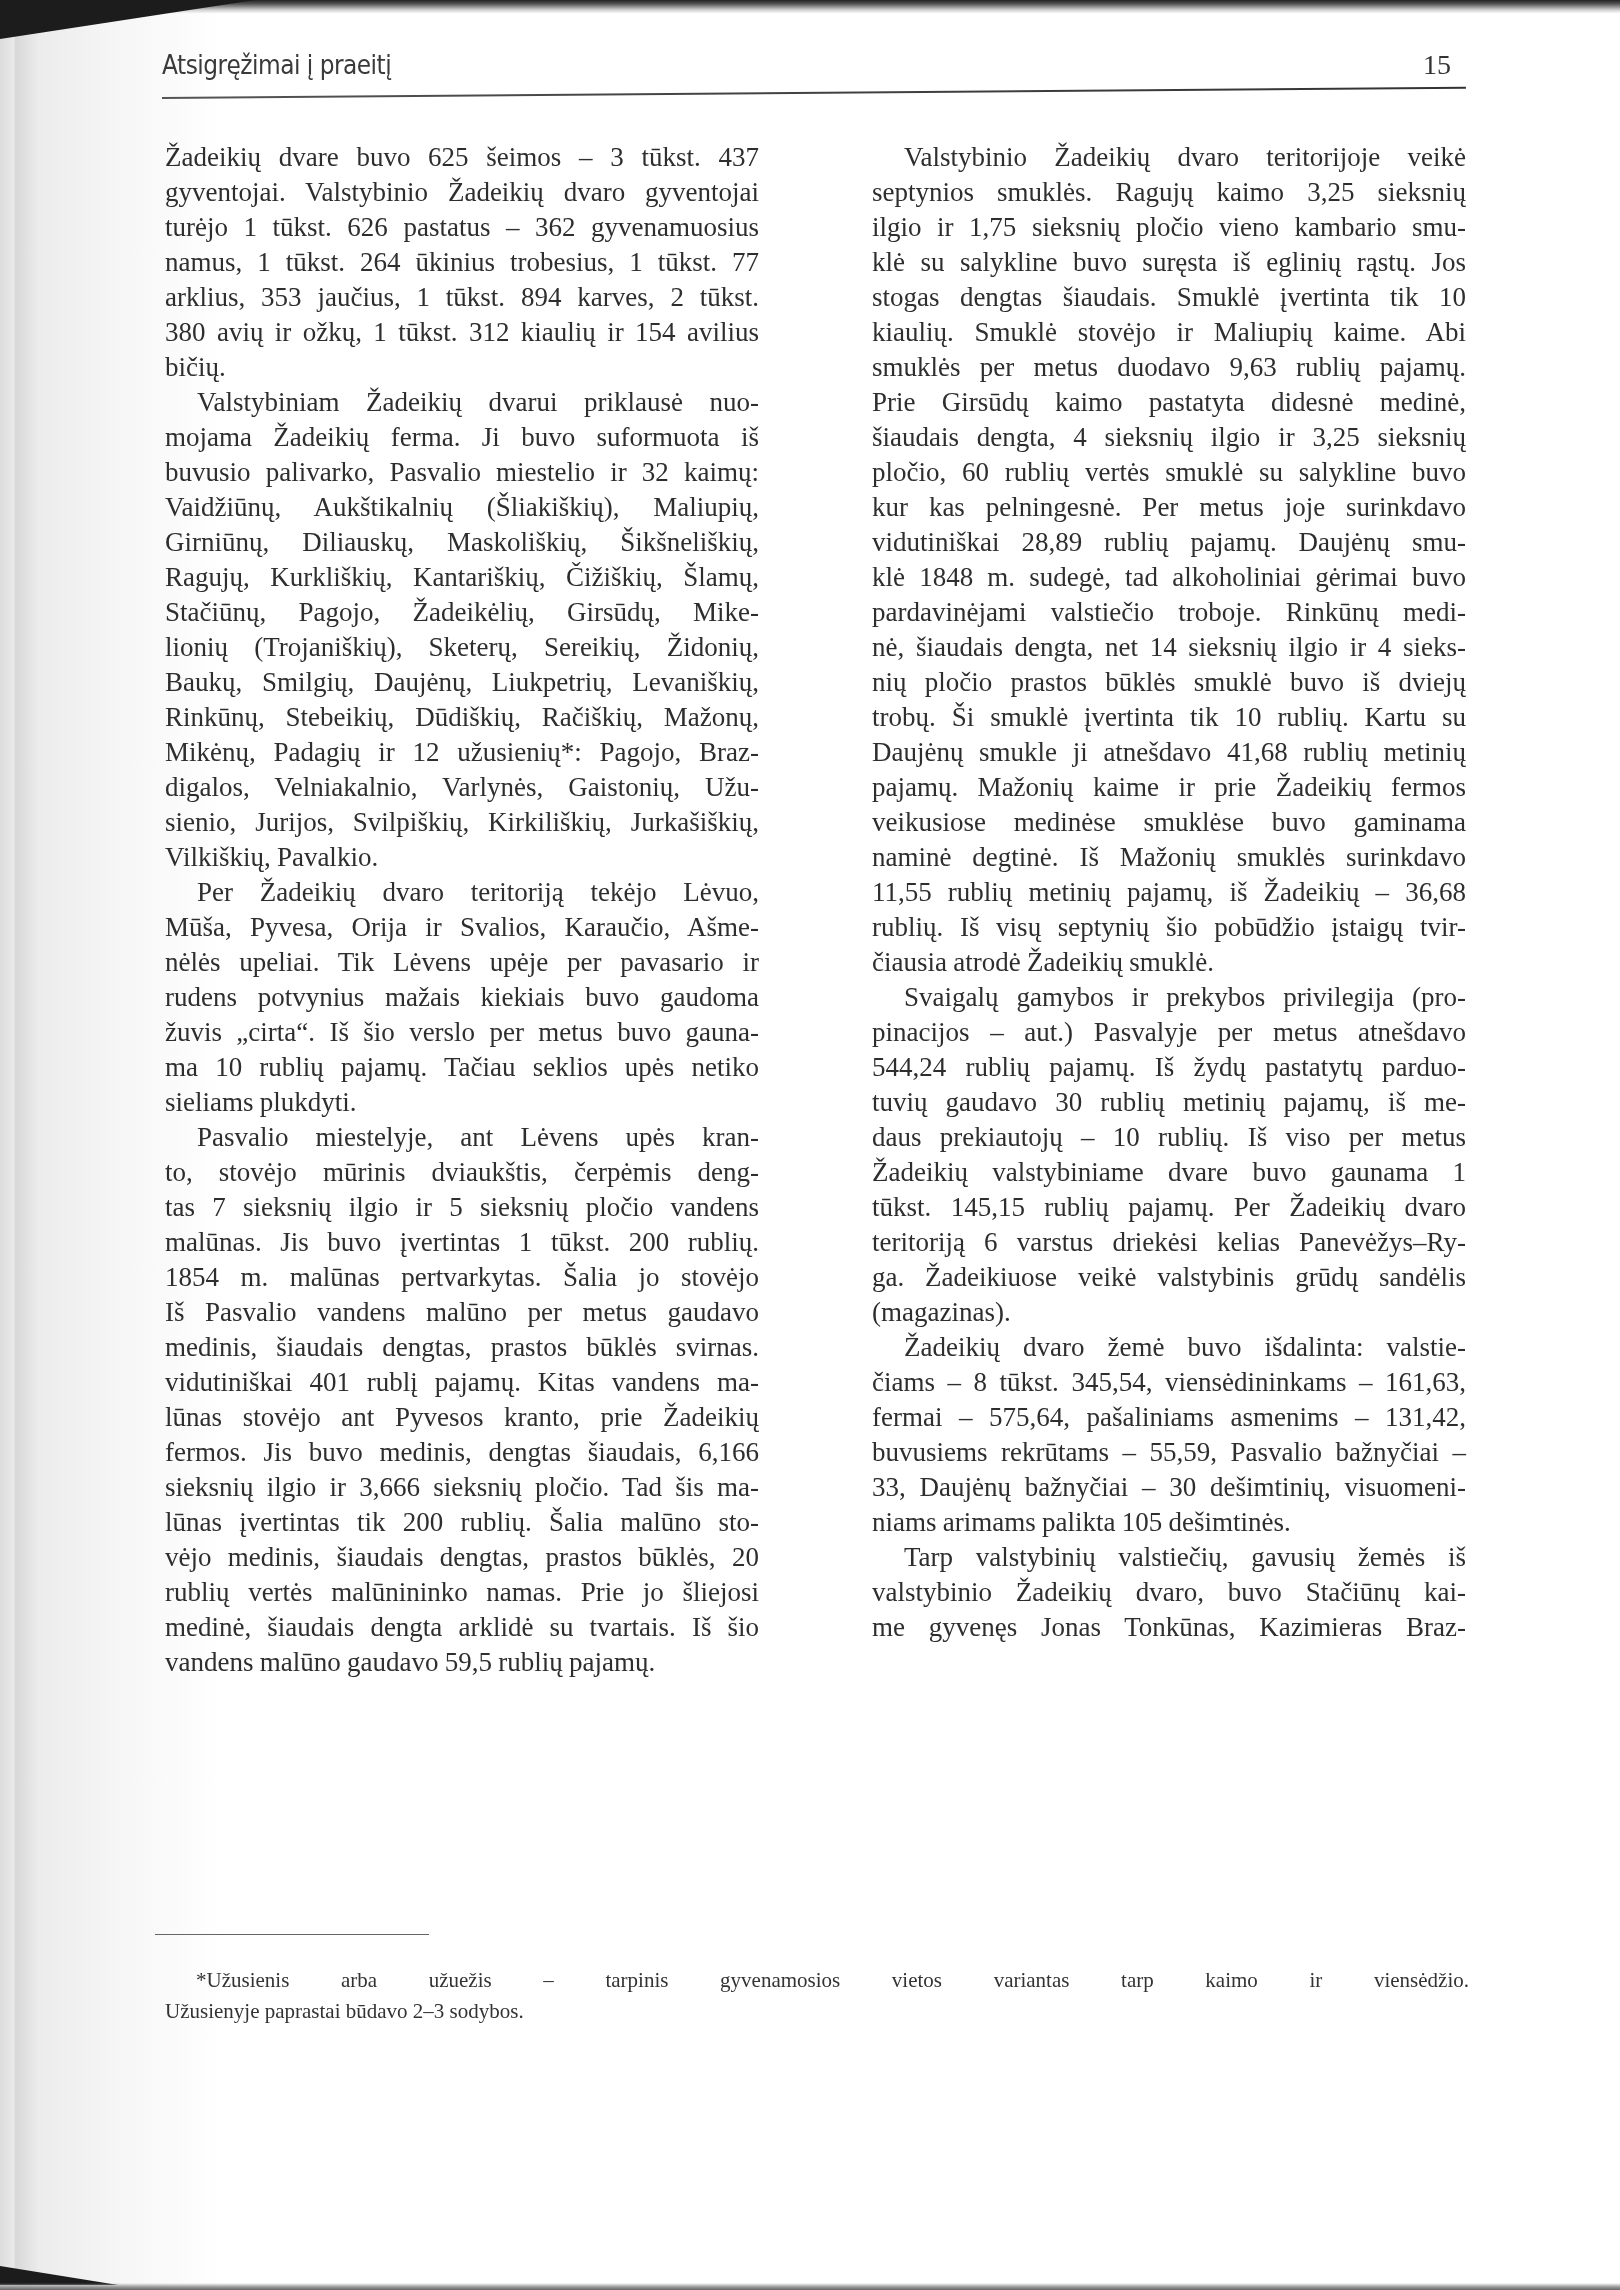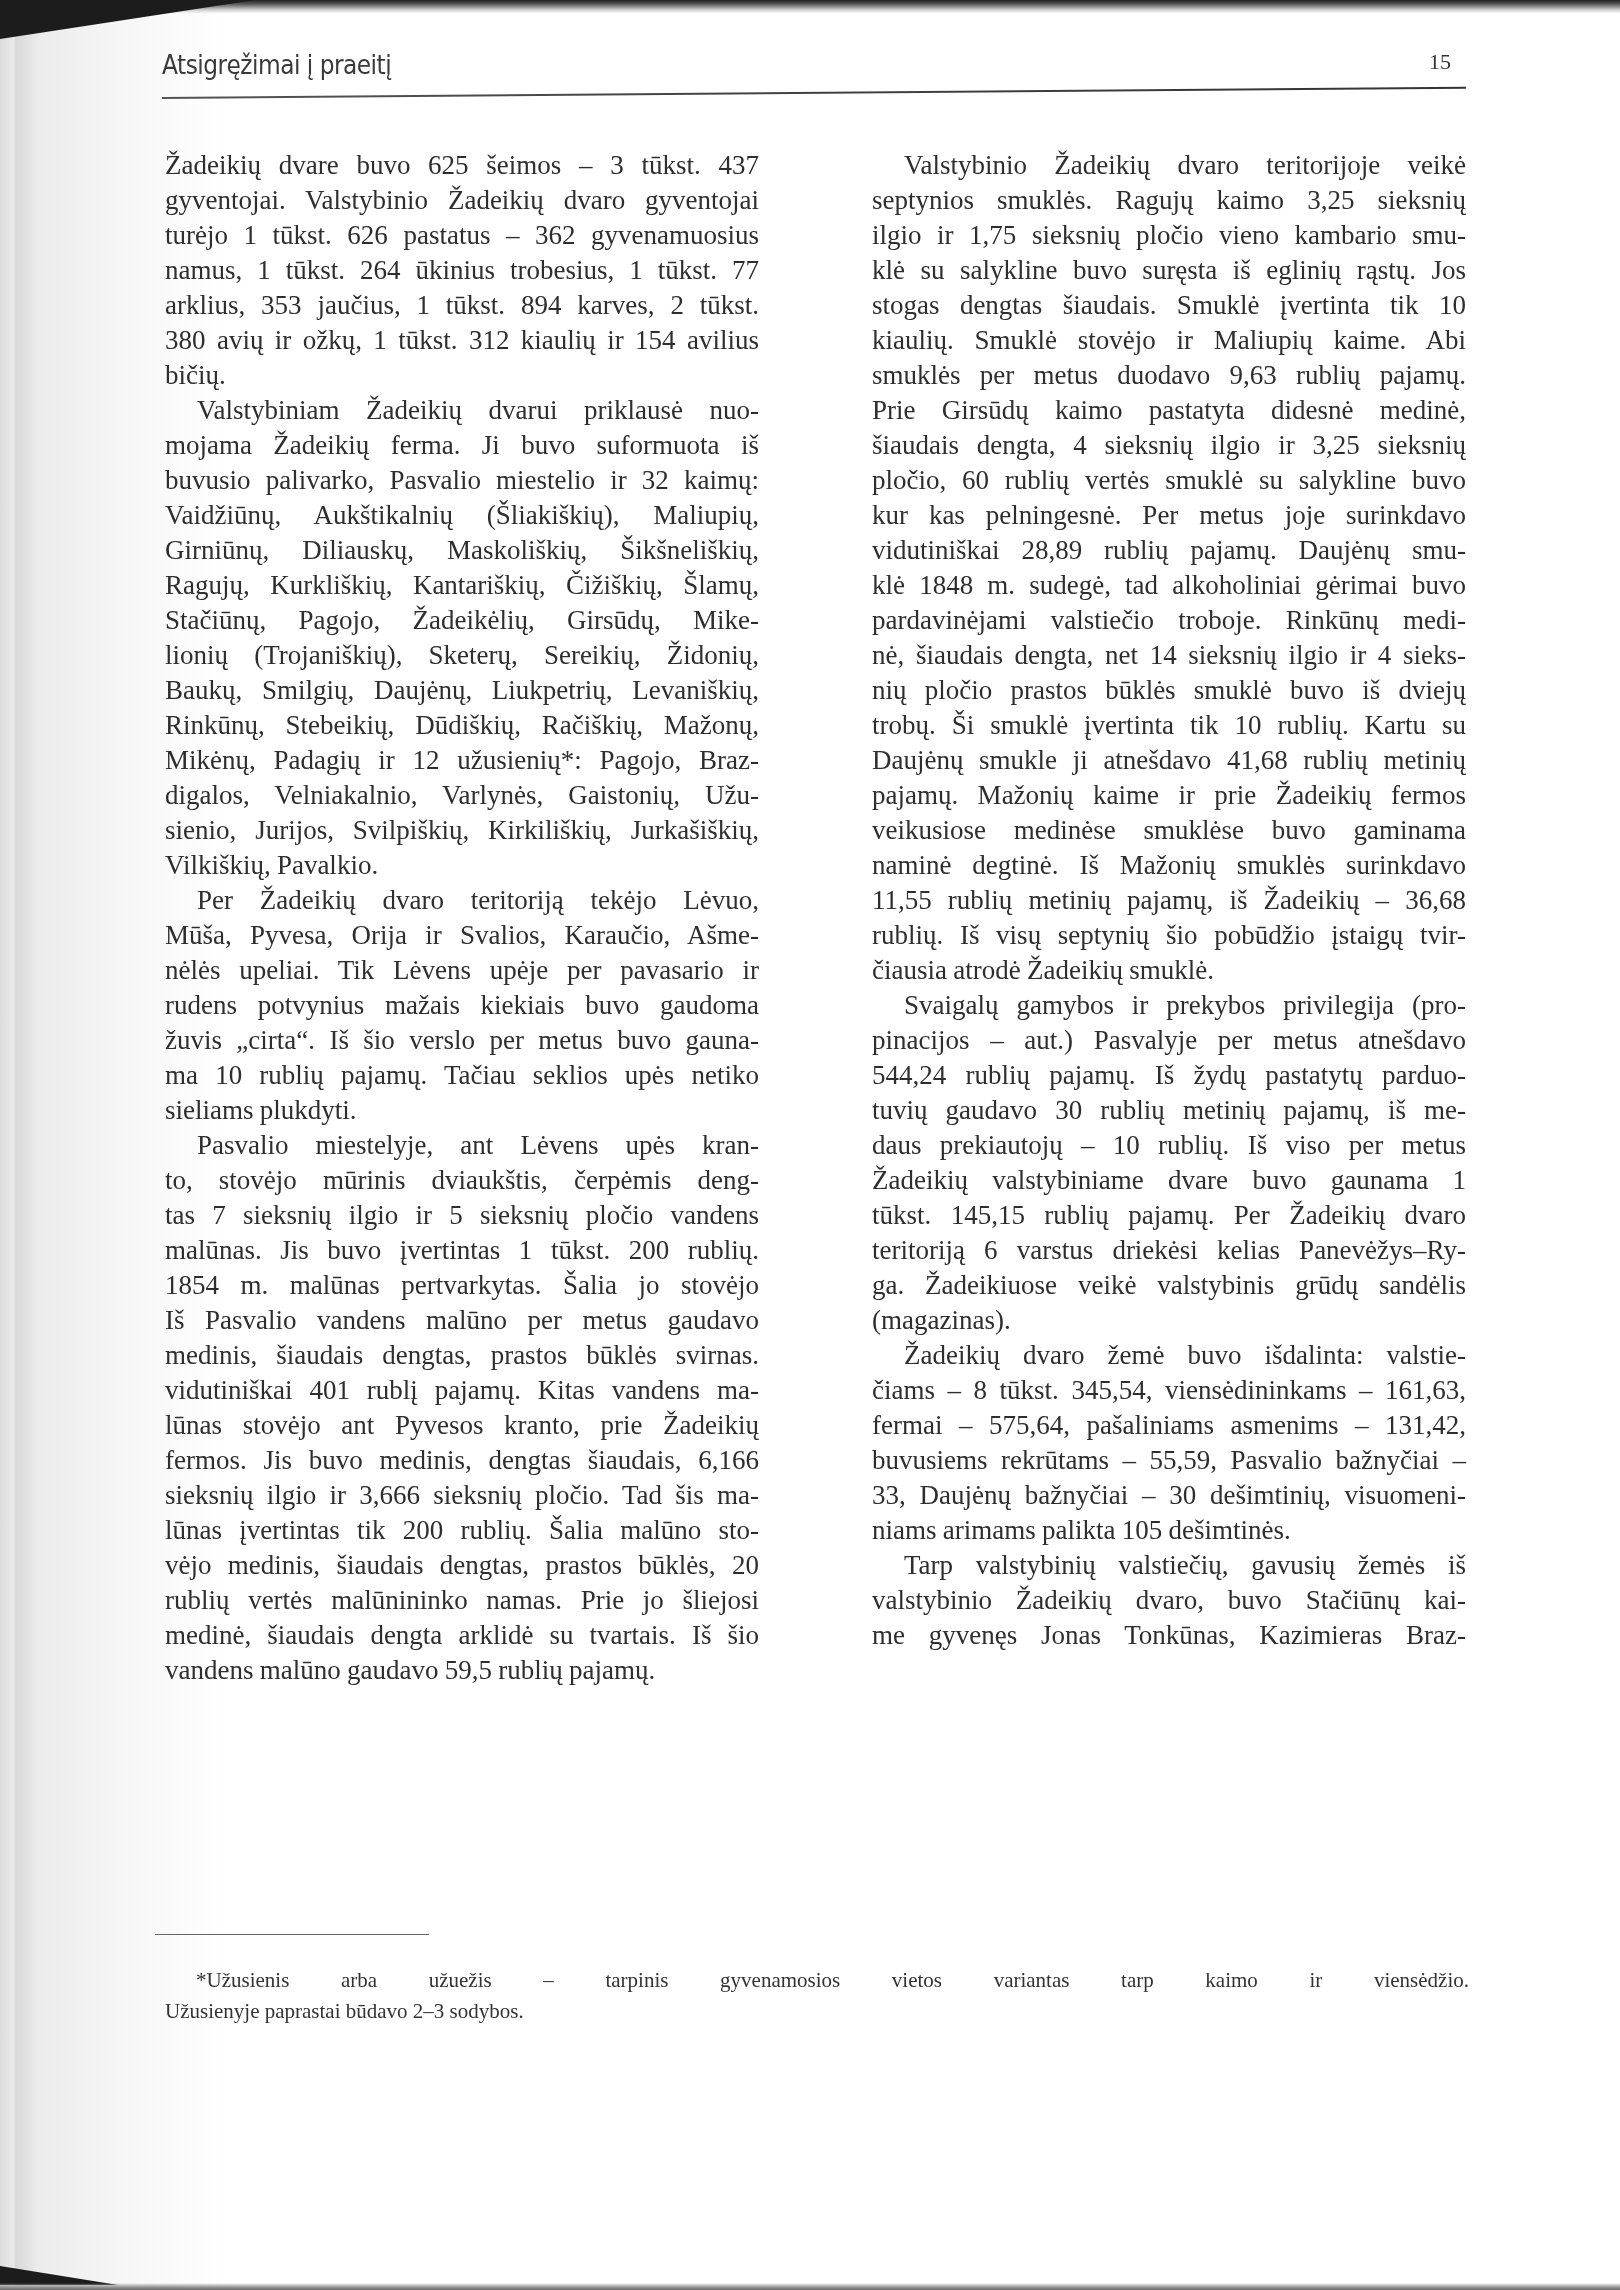--- a/index.html
+++ b/index.html
@@ -32,30 +32,30 @@
   }
 
   .running-head {
     position: absolute; left: 162px; top: 49px;
     font-family: "DejaVu Sans", "Liberation Sans", sans-serif;
     font-size: 26.5px; letter-spacing: -0.6px; color: #3a3a3a;
     transform: scaleX(0.88); transform-origin: left center;
   }
   .page-number {
     position: absolute; right: 169px; top: 49px;
-    font-size: 22px; color: #333;
+    font-size: 28px; color: #333;
   }
   .head-rule {
     position: absolute; left: 162px; top: 97px; width: 1304px; height: 2px;
     background: linear-gradient(to right, #555, #444 40%, #333);
     transform: rotate(-0.45deg); transform-origin: left center;
   }
 
   .column {
-    position: absolute; top: 148px; width: 594px;
+    position: absolute; top: 140px; width: 594px;
   }
   .col-left { left: 165px; }
   .col-right { left: 872px; }
   .line {
     display: block; height: 35px; line-height: 35px;
     font-size: 27px; white-space: nowrap;
     text-align: justify; text-align-last: justify;
     word-spacing: -0.5px;
   }
   .line.last { text-align-last: left; }

